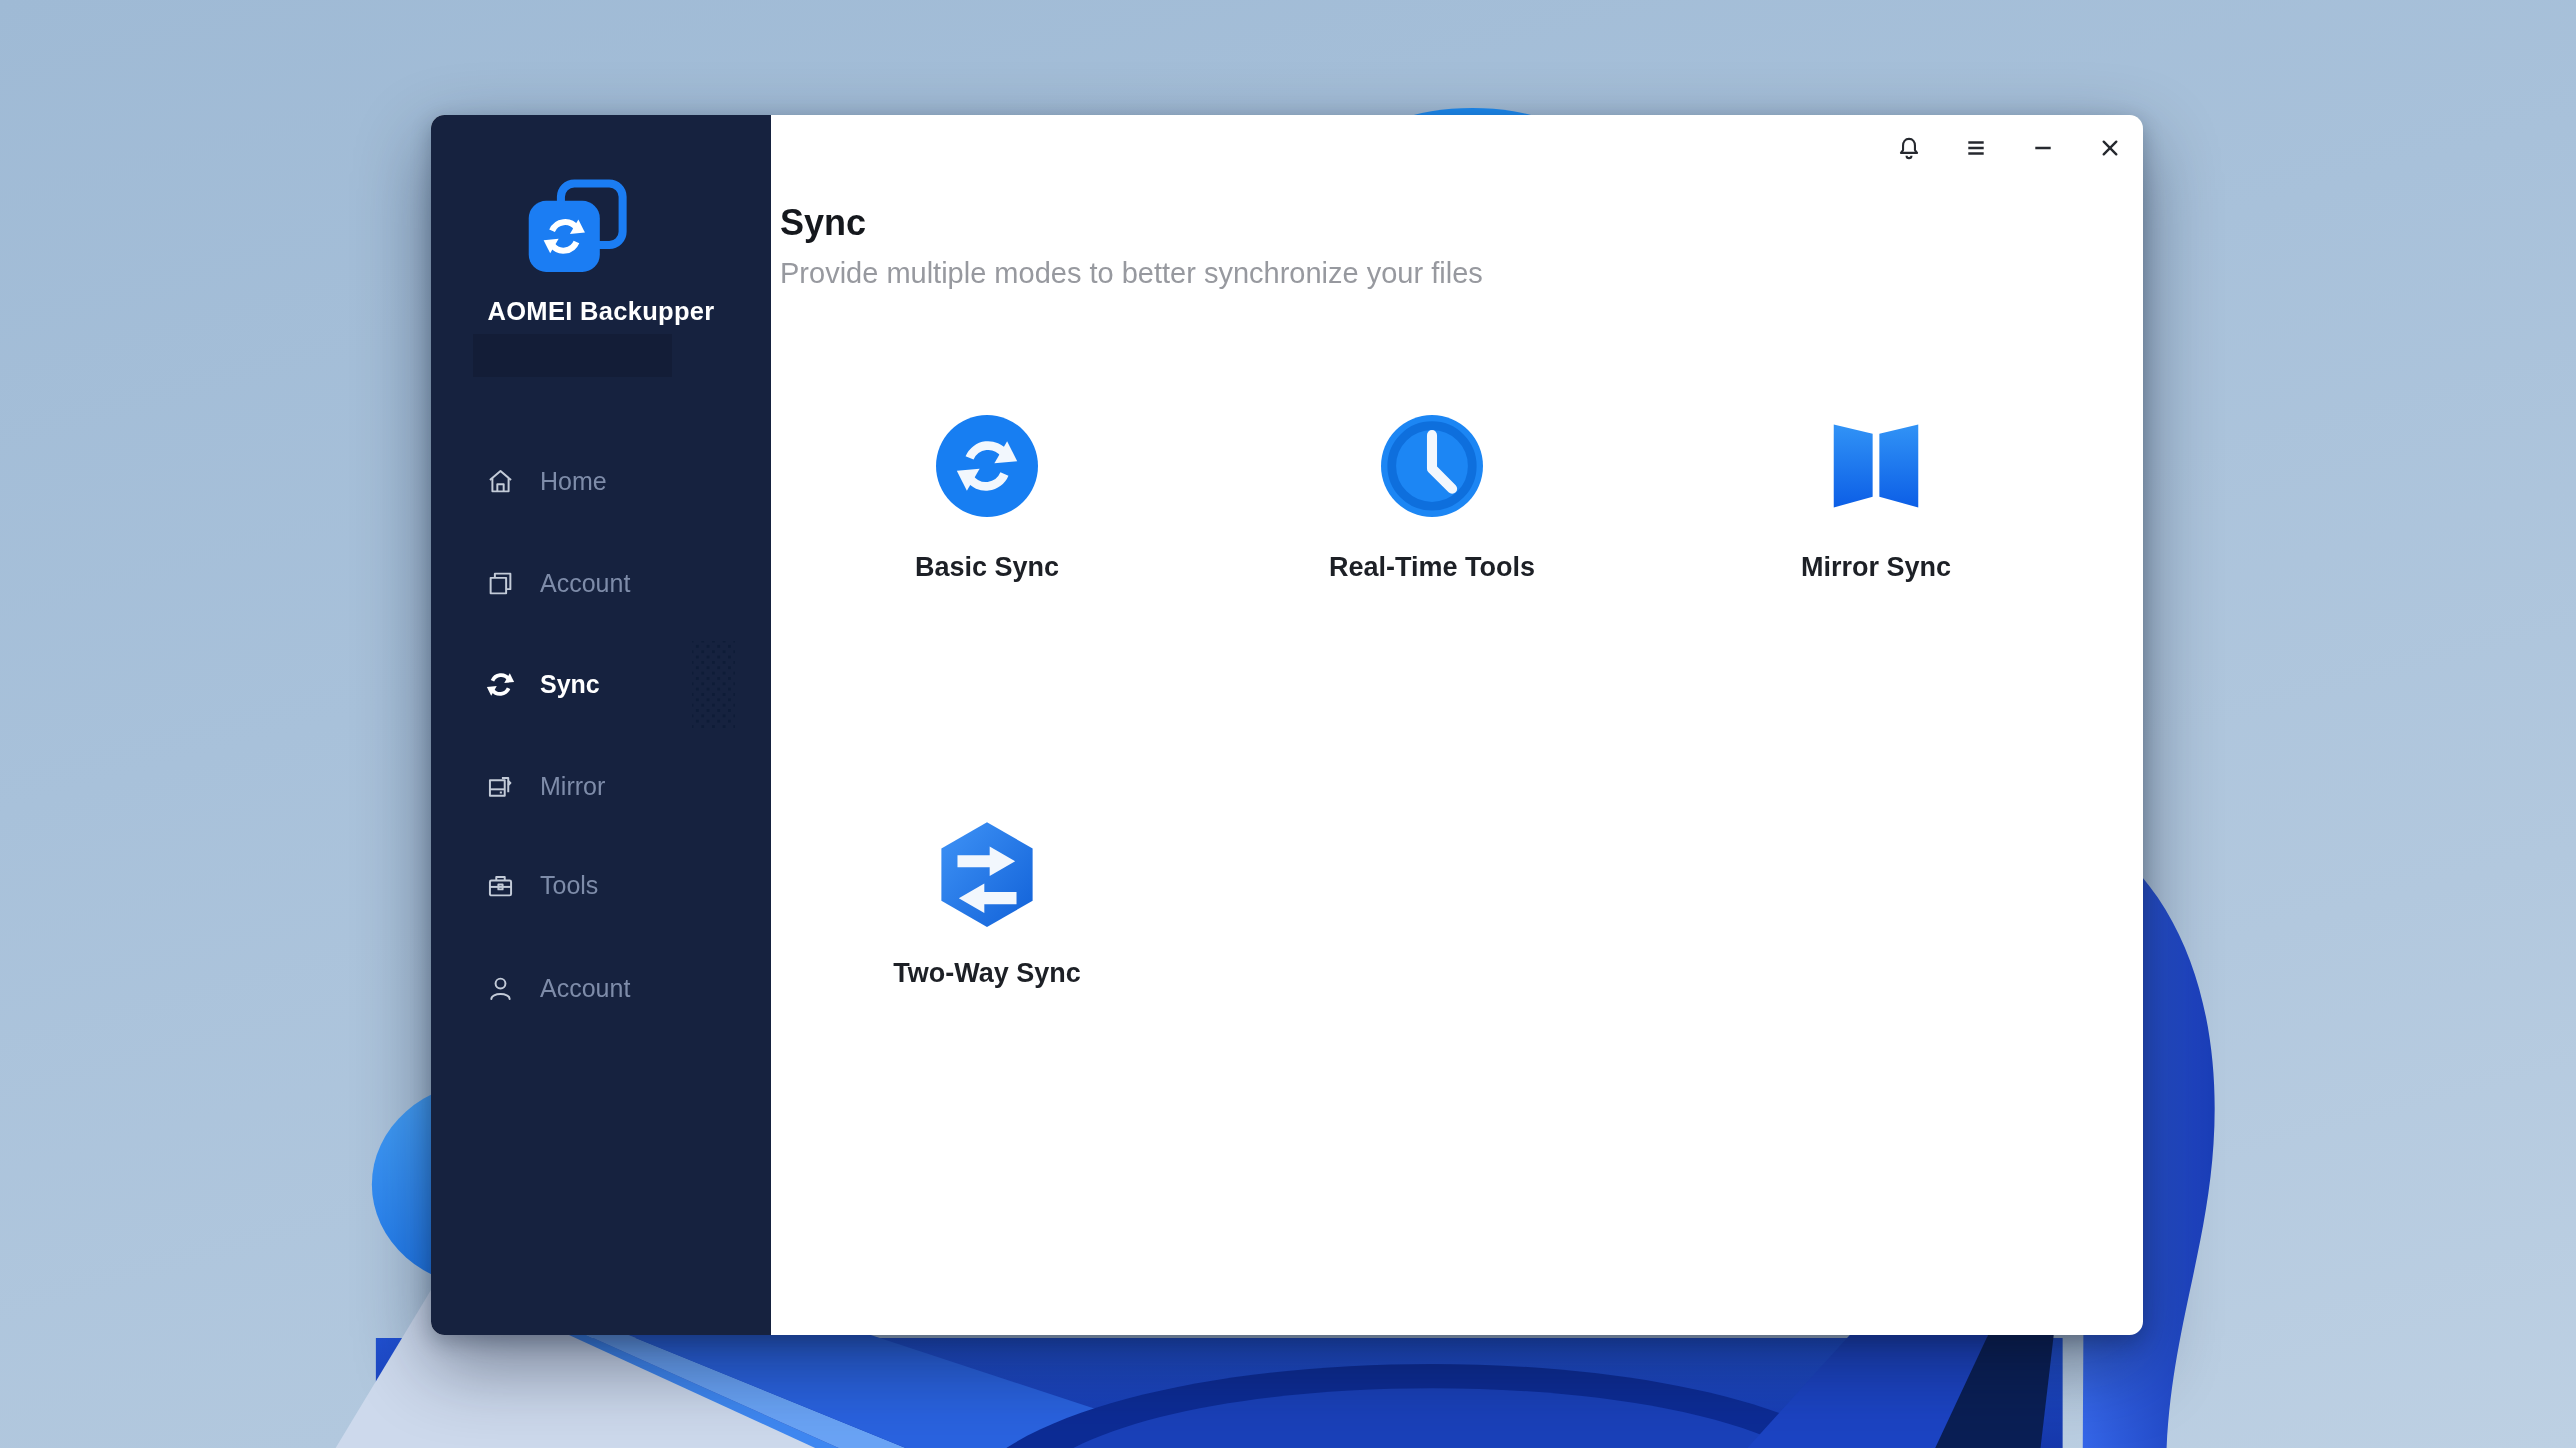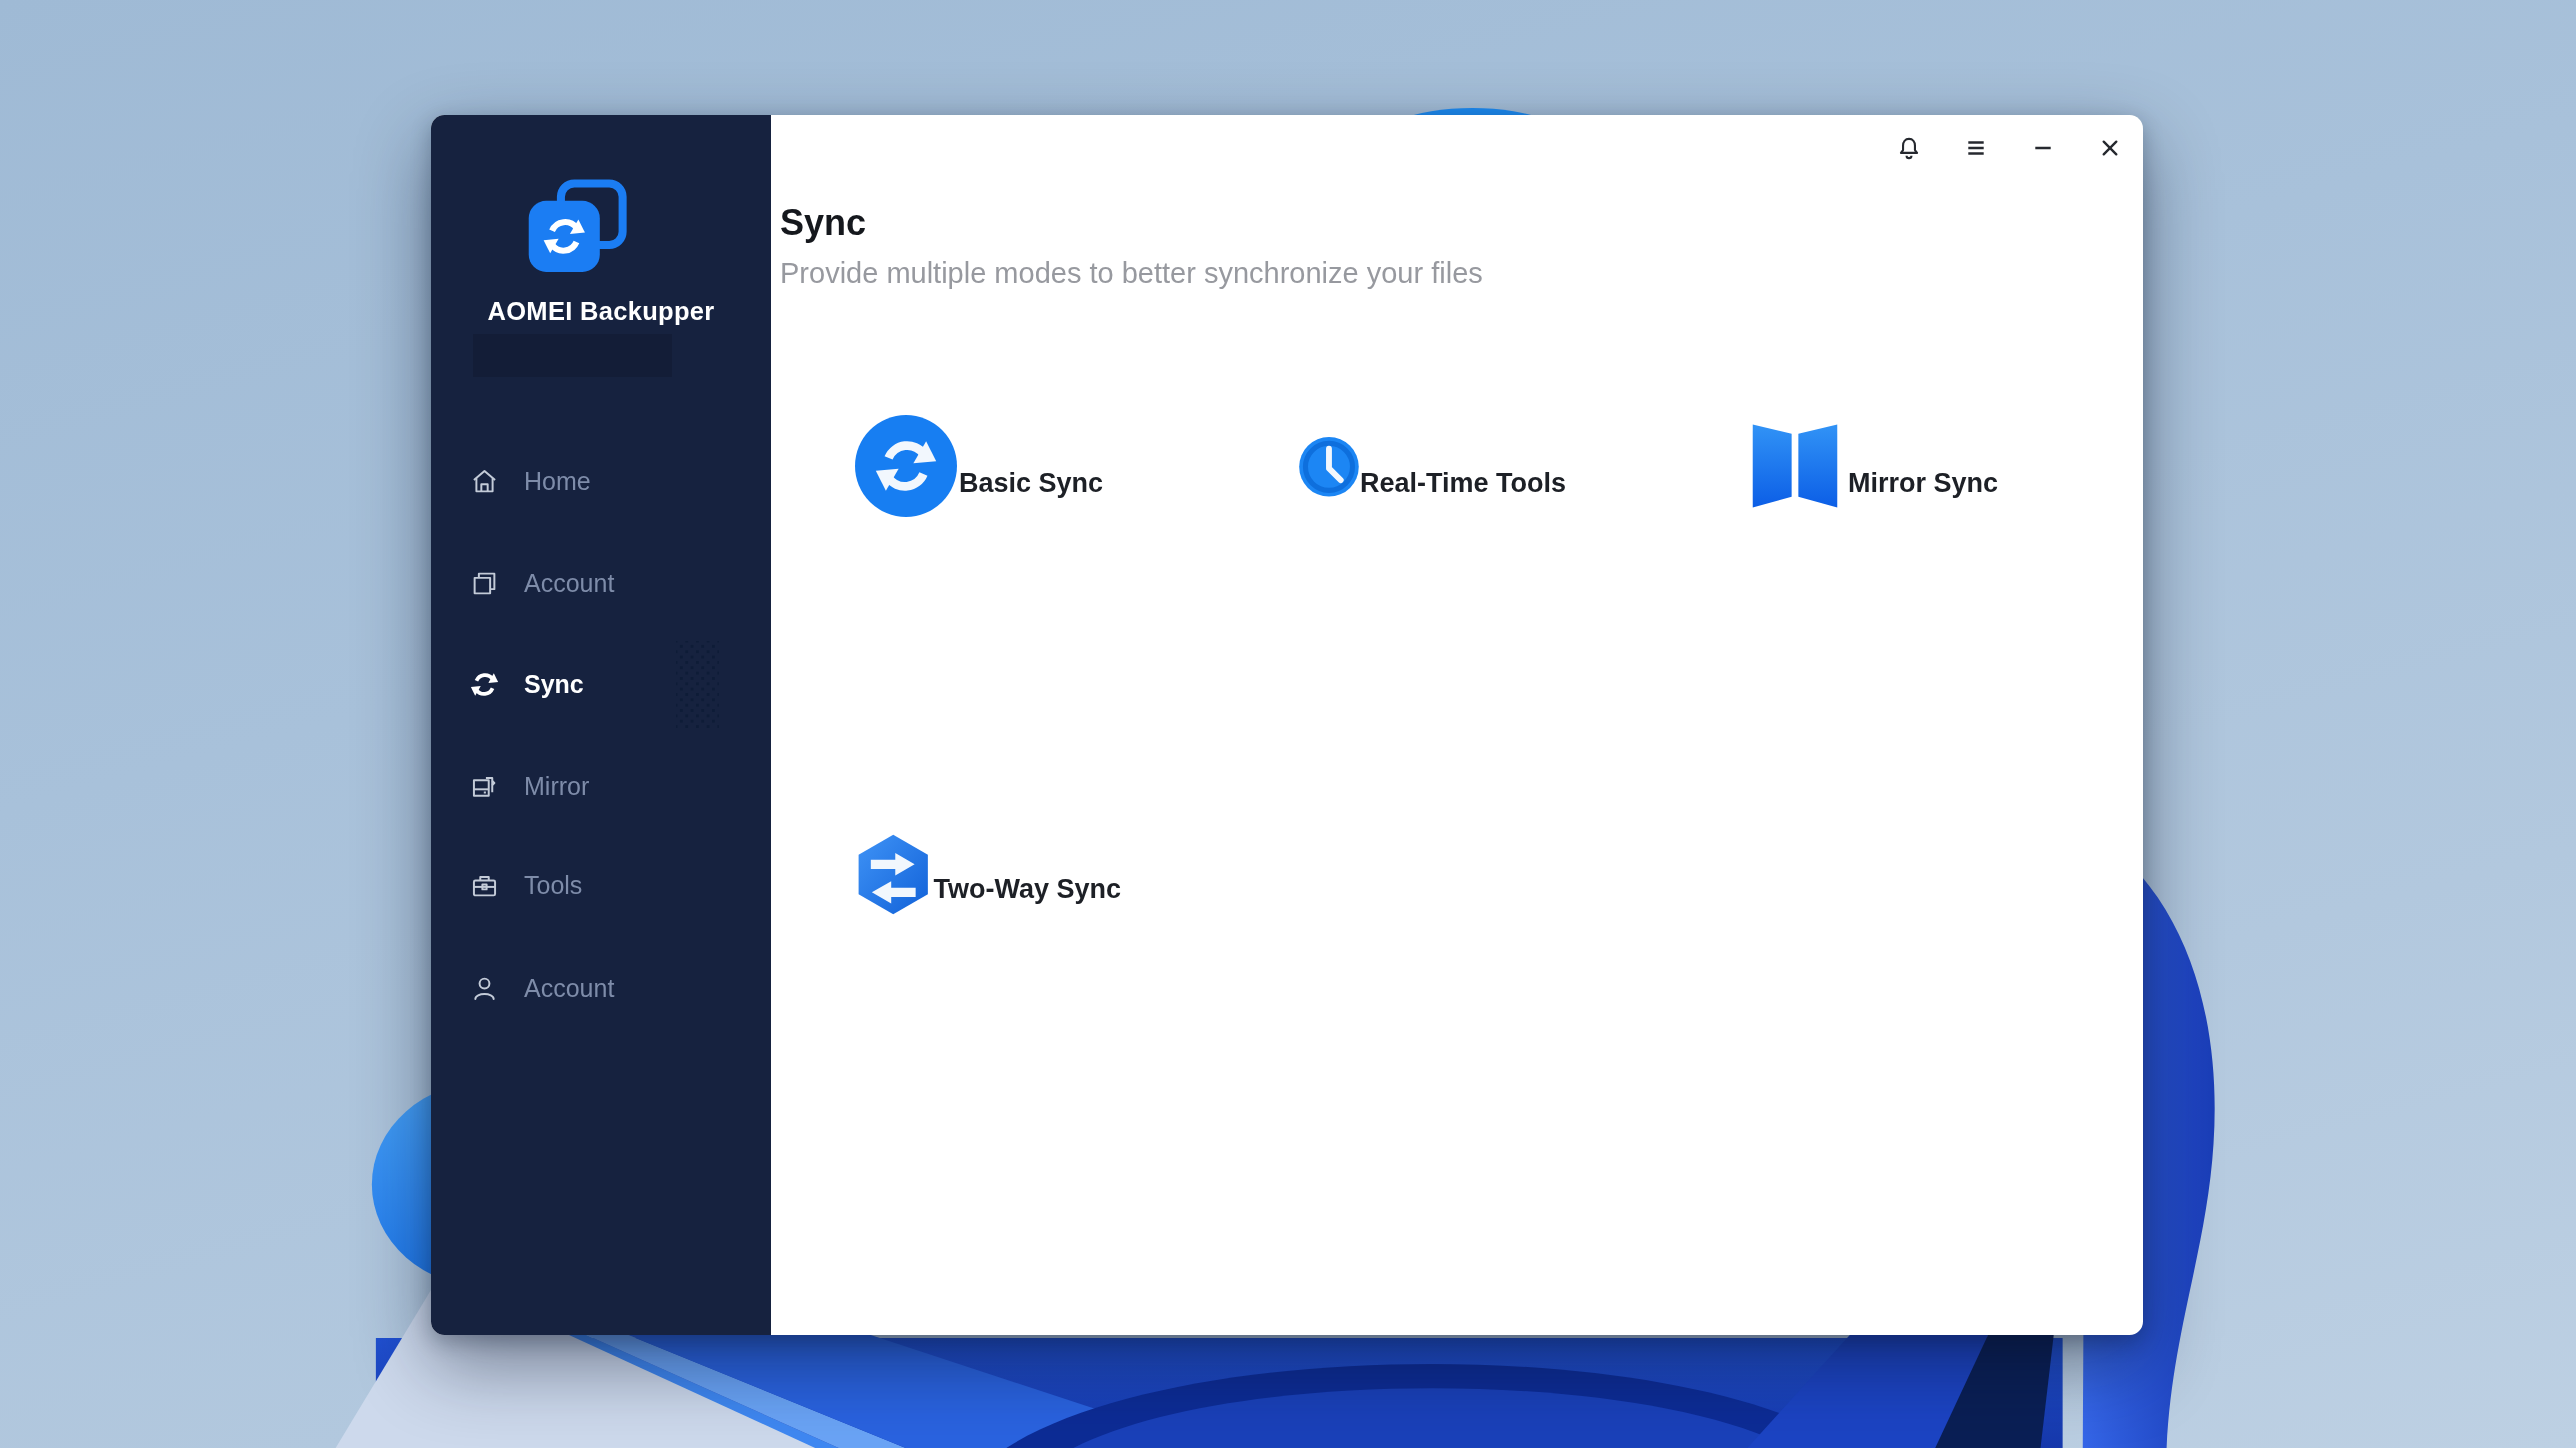--- a/index.html
+++ b/index.html
@@ -10,41 +10,41 @@
   
   .window{position:absolute;left:431px;top:115px;width:1712px;height:1220px;
     border-radius:13.4px;overflow:hidden;background:#ffffff;z-index:2;
     box-shadow:0 29.5px 74px rgba(8,18,40,.45),0 6.7px 20px rgba(8,18,40,.25);}
   .sidebar{position:absolute;left:0;top:0;width:340px;height:100%;background:#16223f;}
   .logo{position:absolute;left:87px;top:63px;width:114px;height:102px;}
   .logo-text{position:absolute;left:0;right:0;top:182px;text-align:center;
     color:#ffffff;font-size:25.5px;font-weight:700;letter-spacing:0.3px;}
   .logo-shade{position:absolute;left:42px;top:219px;width:199px;height:43px;
     background:rgba(0,0,0,.12);}
-  .nav-item{position:absolute;left:0;width:288px;height:102px;display:flex;
+  .nav-item{position:absolute;left:16px;width:288px;height:102px;display:flex;
     align-items:center;gap:24px;padding-left:38px;box-sizing:border-box;
     color:#7e8ca9;font-size:25px;cursor:pointer;}
   .nav-item .nicon{width:31px;height:31px;flex:0 0 31px;color:#c3cbd8;display:block;}
   .nav-item.selected{color:#ffffff;font-weight:600;}
   .nav-item.selected .nicon{color:#ffffff;}
   .nav-item.selected::before{content:"";position:absolute;left:0;right:0;
     top:8px;bottom:7.4px;background:#0e4584;z-index:-1;}
   .nav-item.selected::after{content:"";position:absolute;right:0;top:8px;bottom:7.4px;width:43px;
     background-image:radial-gradient(circle,rgba(6,22,48,.5) 1.6px,transparent 1.9px),
                      radial-gradient(circle,rgba(6,22,48,.5) 1.6px,transparent 1.9px);
     background-size:10.7px 10.7px;background-position:0 0,5.4px 5.4px;}
   .nav-item span{position:relative;z-index:1;}
   
   .tb-btn{position:absolute;top:9.4px;width:48px;height:48px;display:flex;
     align-items:center;justify-content:center;cursor:pointer;color:#26292f;border-radius:5.4px;}
   .tb-bell{left:1454px;} .tb-menu{left:1521px;} .tb-min{left:1588px;} .tb-close{left:1655px;}
   
   .page-title{position:absolute;left:349px;top:87px;font-size:36px;font-weight:700;color:#15181d;}
   .page-subtitle{position:absolute;left:349px;top:142px;font-size:29px;color:#97999f;}
-  .tile{position:absolute;width:268px;display:flex;flex-direction:row;align-items:center;cursor:pointer;}
+  .tile{position:absolute;width:268px;display:flex;flex-direction:column;align-items:center;cursor:pointer;}
   .tile .ticon{width:106px;height:106px;display:block;}
   .tile .tlabel{margin-top:31px;font-size:27px;font-weight:600;color:#1d2026;white-space:nowrap;}
   .tile-1{left:422px;top:300px;} .tile-2{left:867px;top:300px;} .tile-3{left:1311px;top:300px;}
   .tile-4{left:422px;top:706px;}
 </style>
 </head>
 <body>
 
 <div class="desktop">
 

